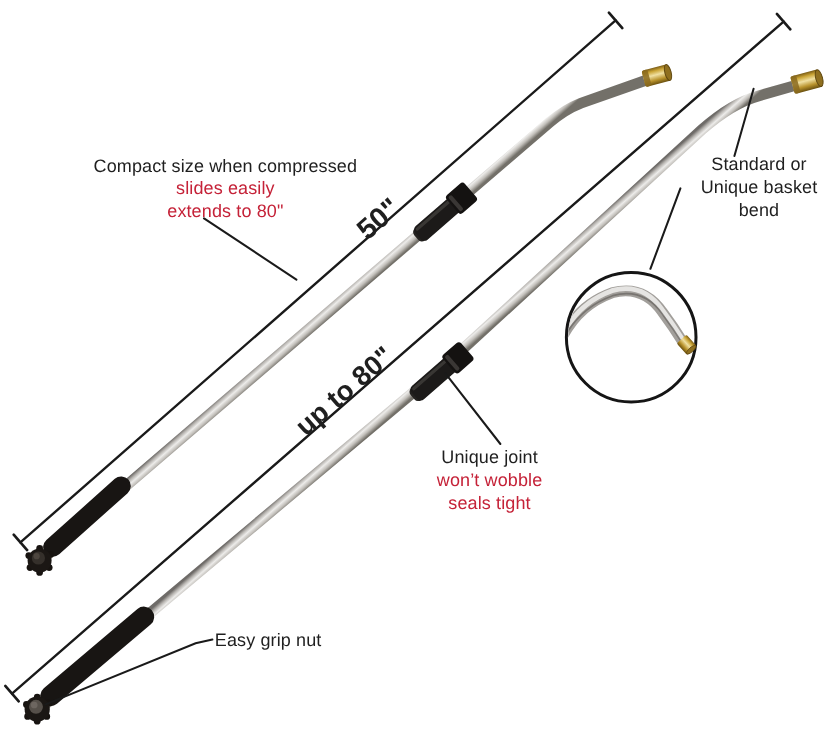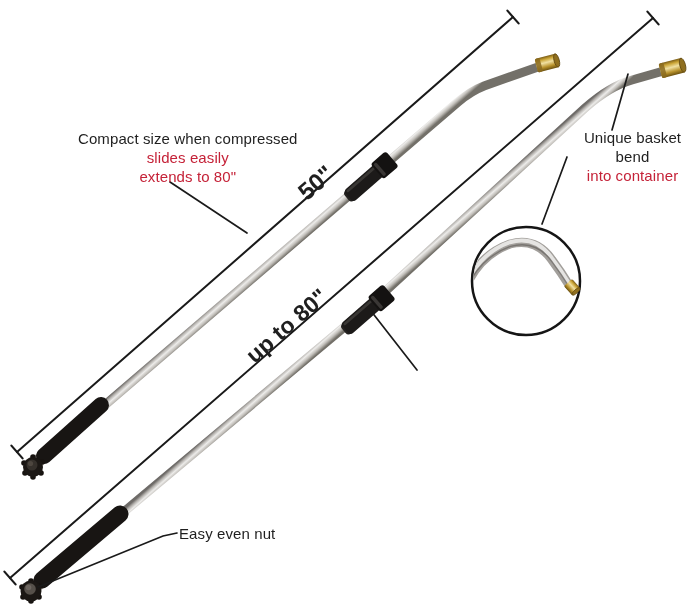--- a/index.html
+++ b/index.html
@@ -150,22 +150,27 @@
   <div class="len-label" id="label-50">50"</div>
   <div class="len-label" id="label-80">up to 80"</div>
 
   <div class="callout" style="left:78px;top:129px;">
     <div class="k">Compact size when compressed</div>
     <div class="r">slides easily</div>
     <div class="r">extends to 80"</div>
   </div>
 
   <div class="callout" style="left:565px;top:128px;">
+    <div class="k">Standard or</div>
     <div class="k">Unique basket bend</div>
-    <div class="r">into container</div>
   </div>
 
+  <div class="callout" style="left:364px;top:372px;">
+    <div class="k">Unique joint</div>
+    <div class="r">won’t wobble</div>
+    <div class="r">seals tight</div>
+  </div>
 
   <div class="callout" style="left:179px;top:524px;">
-    <div class="k">Easy even nut</div>
+    <div class="k">Easy grip nut</div>
   </div>
 
 </div>
 
 </body></html>

